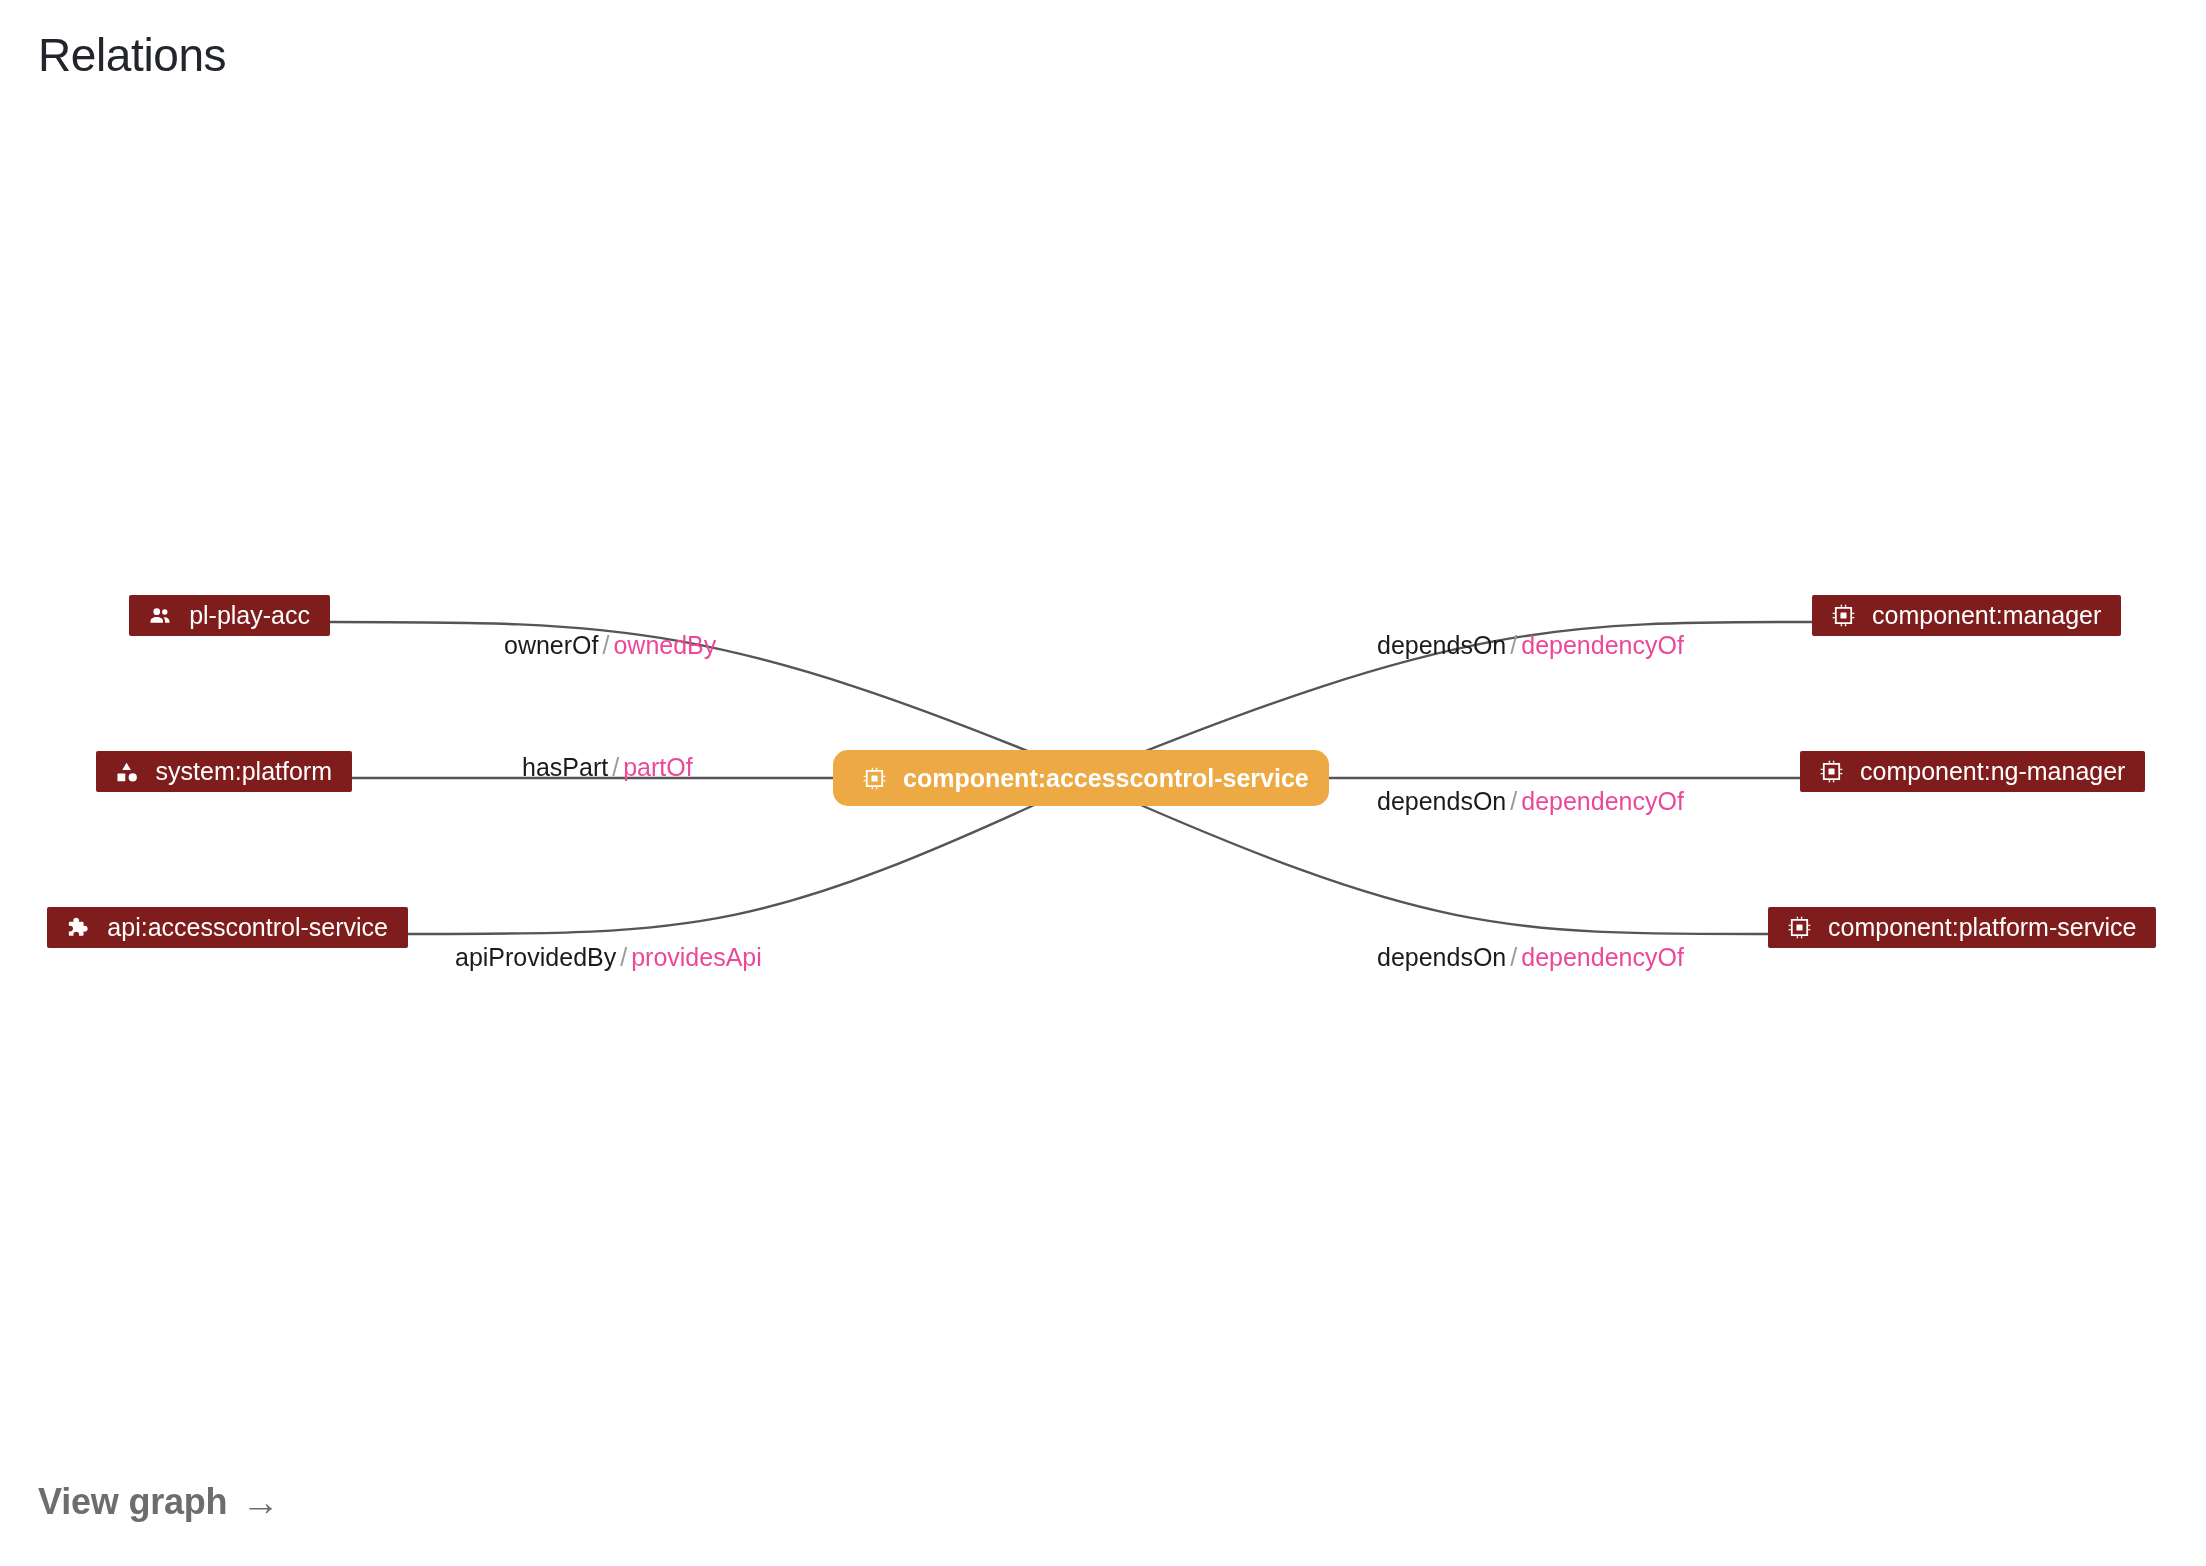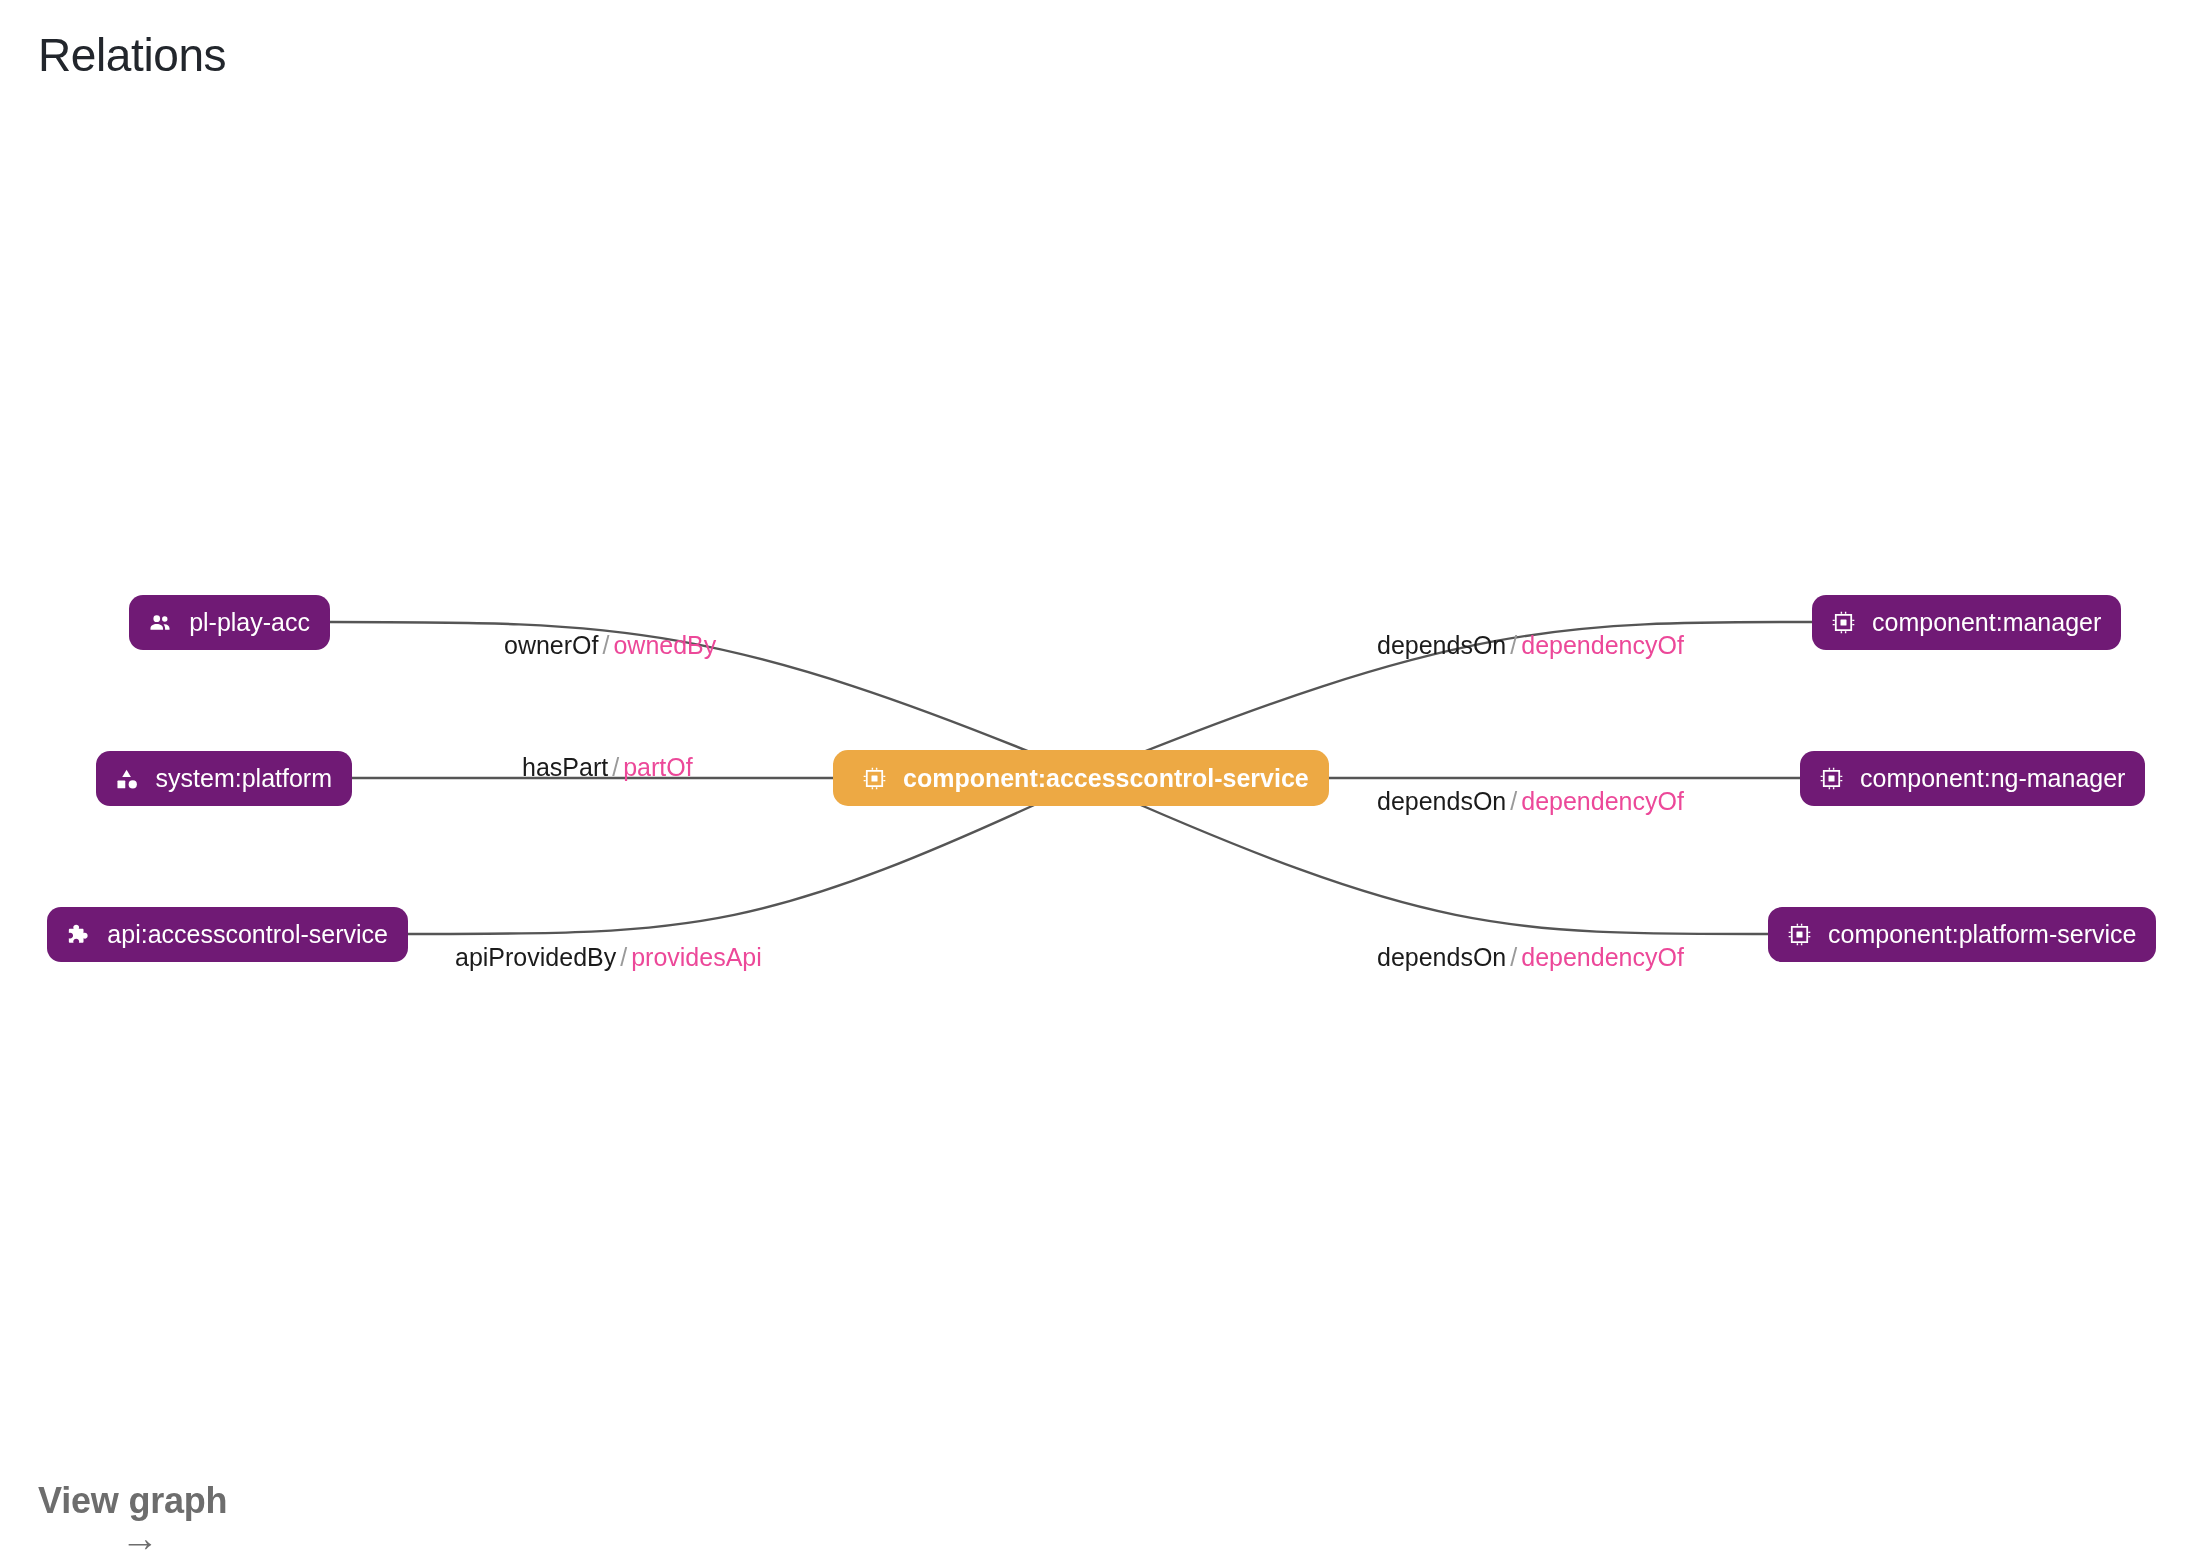--- a/index.html
+++ b/index.html
@@ -38,23 +38,23 @@
   #edge-layer {
     position: absolute;
     left: 0;
     top: 0;
     width: 2206px;
     height: 1440px;
   }
 
   .graph-node {
     position: absolute;
-    height: 55px;
-    border-radius: 14px;
-    background: #701a75;
+    height: 41px;
+    border-radius: 2px;
+    background: #7f1d1d;
     display: flex;
     flex-direction: row;
     align-items: center;
     box-sizing: border-box;
     padding: 0 20px 0 18px;
     white-space: nowrap;
   }
   .graph-node.center-node {
     background: #eda944;
     height: 56px;
@@ -95,21 +95,20 @@
   .edge-label .rel-reverse { color: #ec4899; }
 
   #view-graph-link {
     position: absolute;
     left: 38px;
     top: 1483px;
     font-size: 36px;
     font-weight: bold;
     color: #6d6d6d;
     display: flex;
-    flex-direction: column;
     align-items: center;
     letter-spacing: -0.2px;
     cursor: pointer;
     line-height: 1;
   }
   #view-graph-link .arrow-glyph {
     margin-left: 14px;
     font-size: 38px;
     font-weight: normal;
     line-height: 1;

